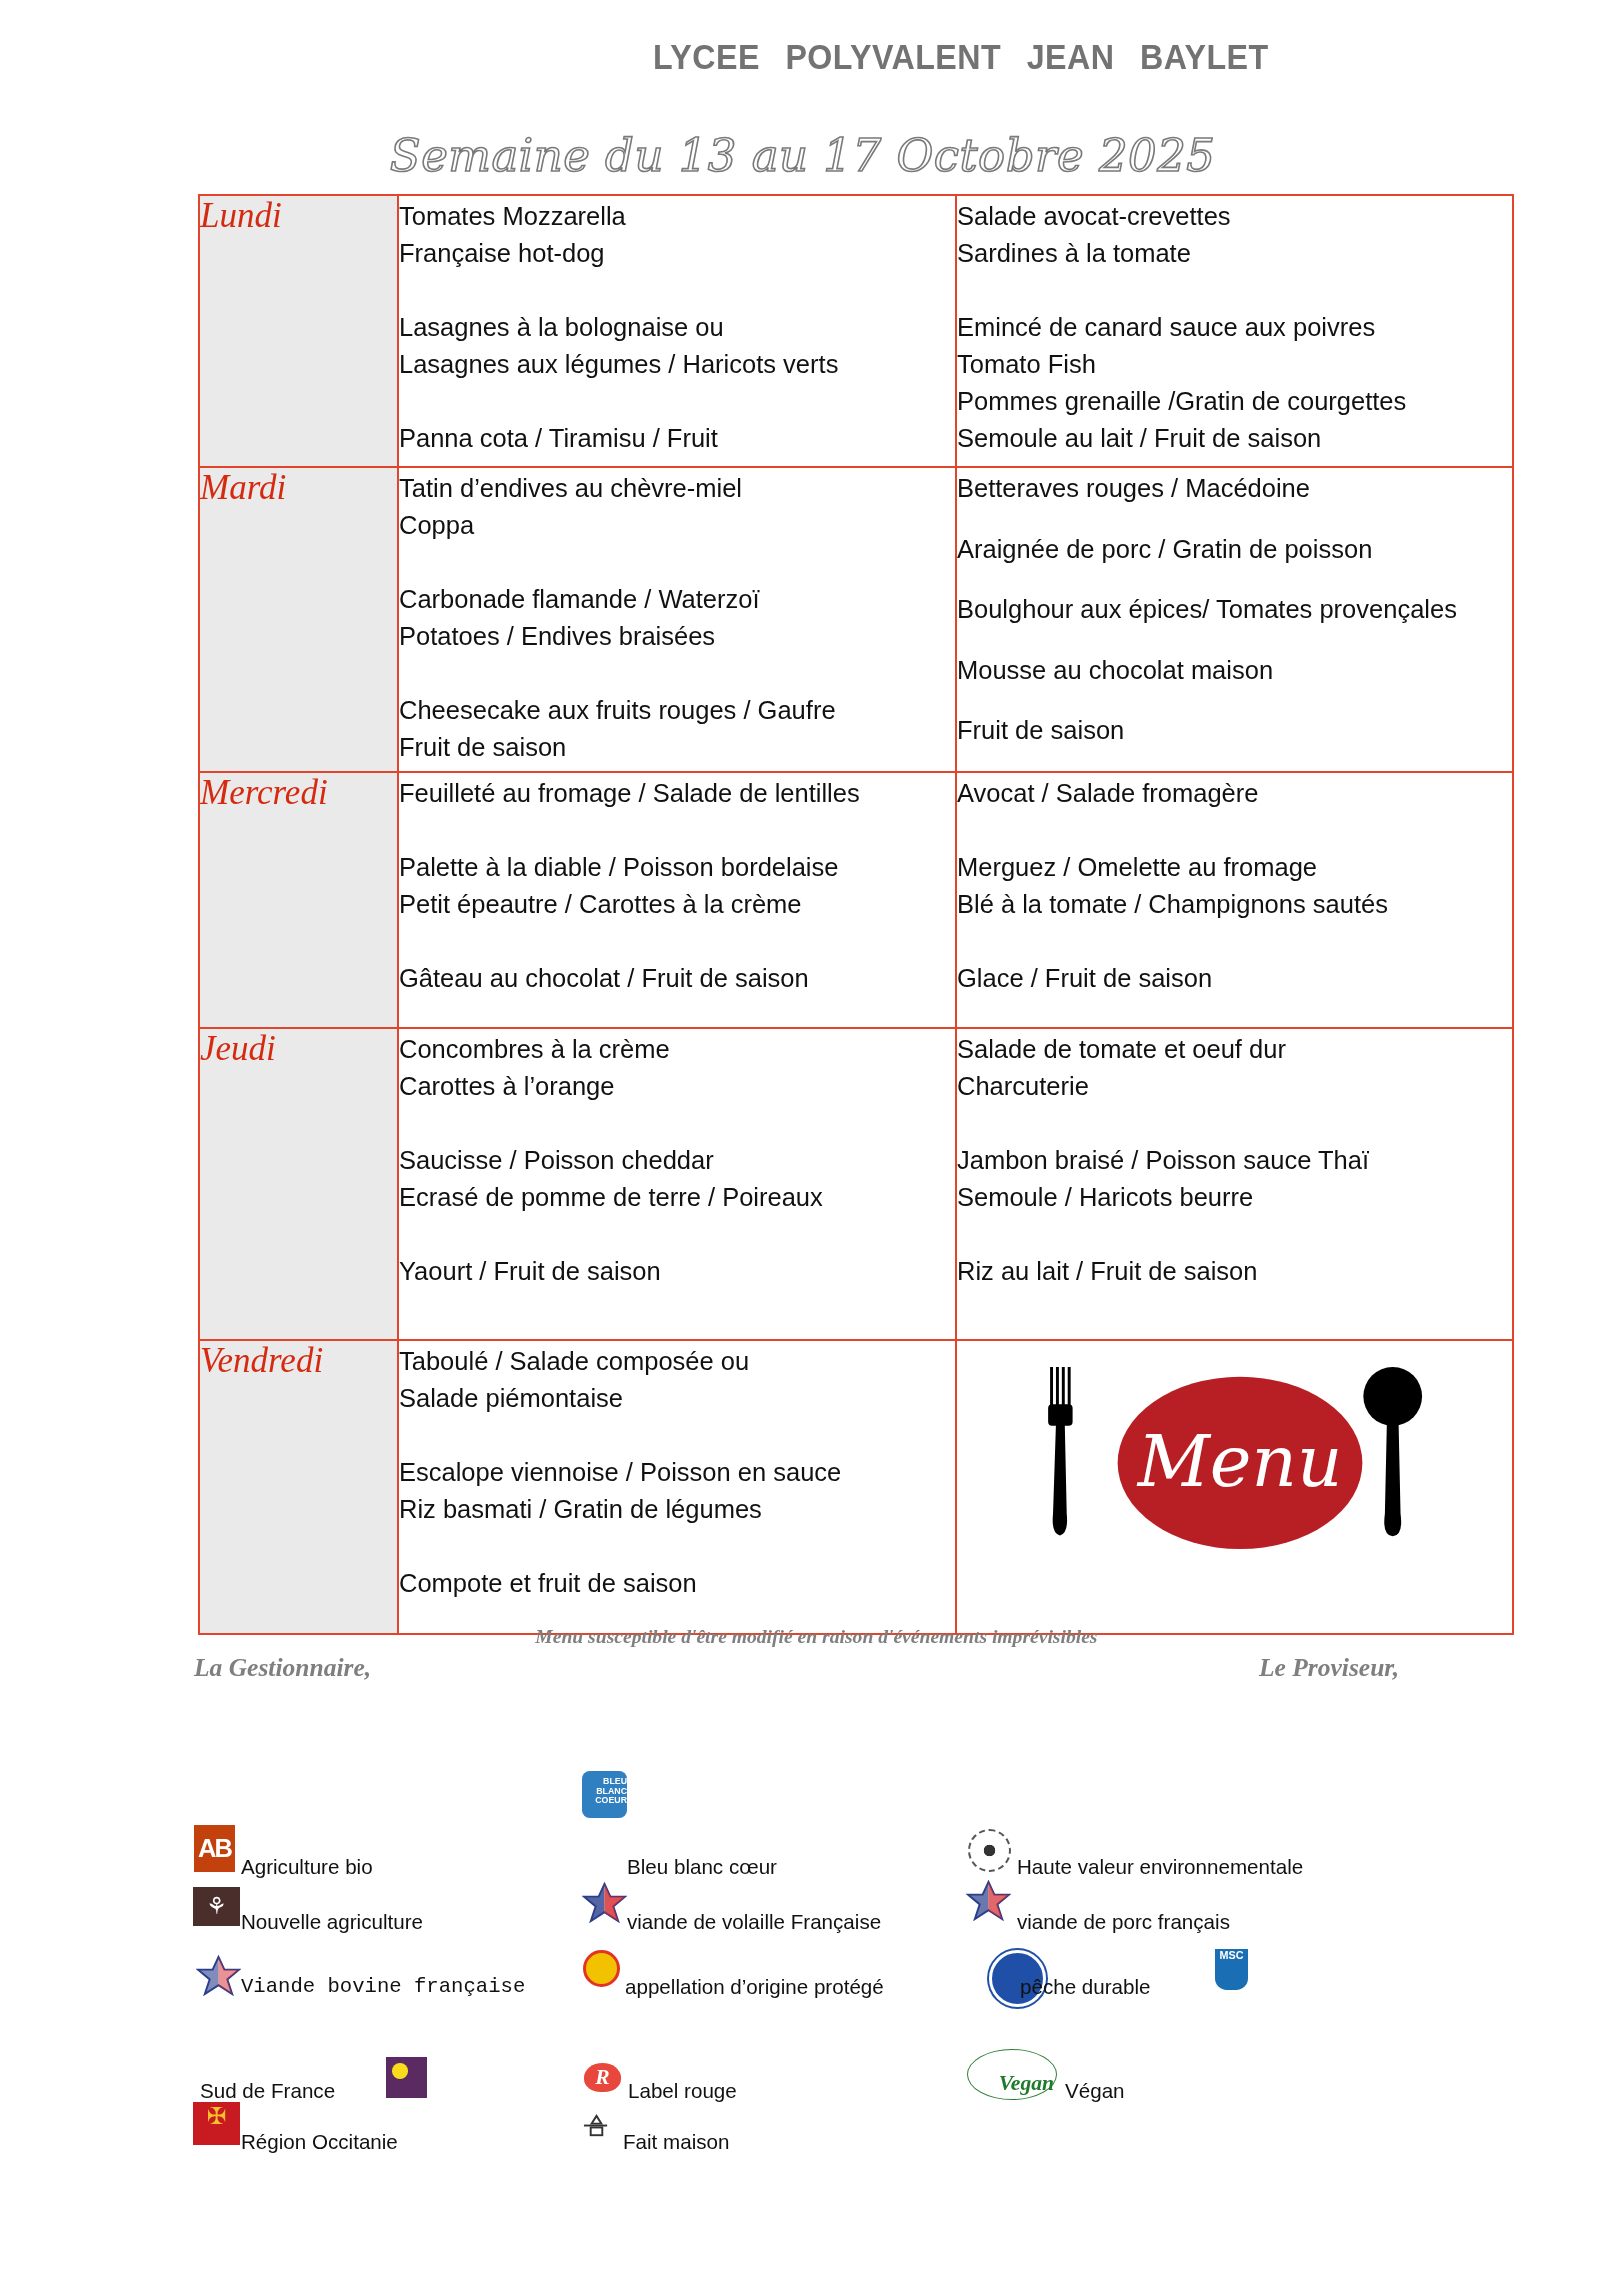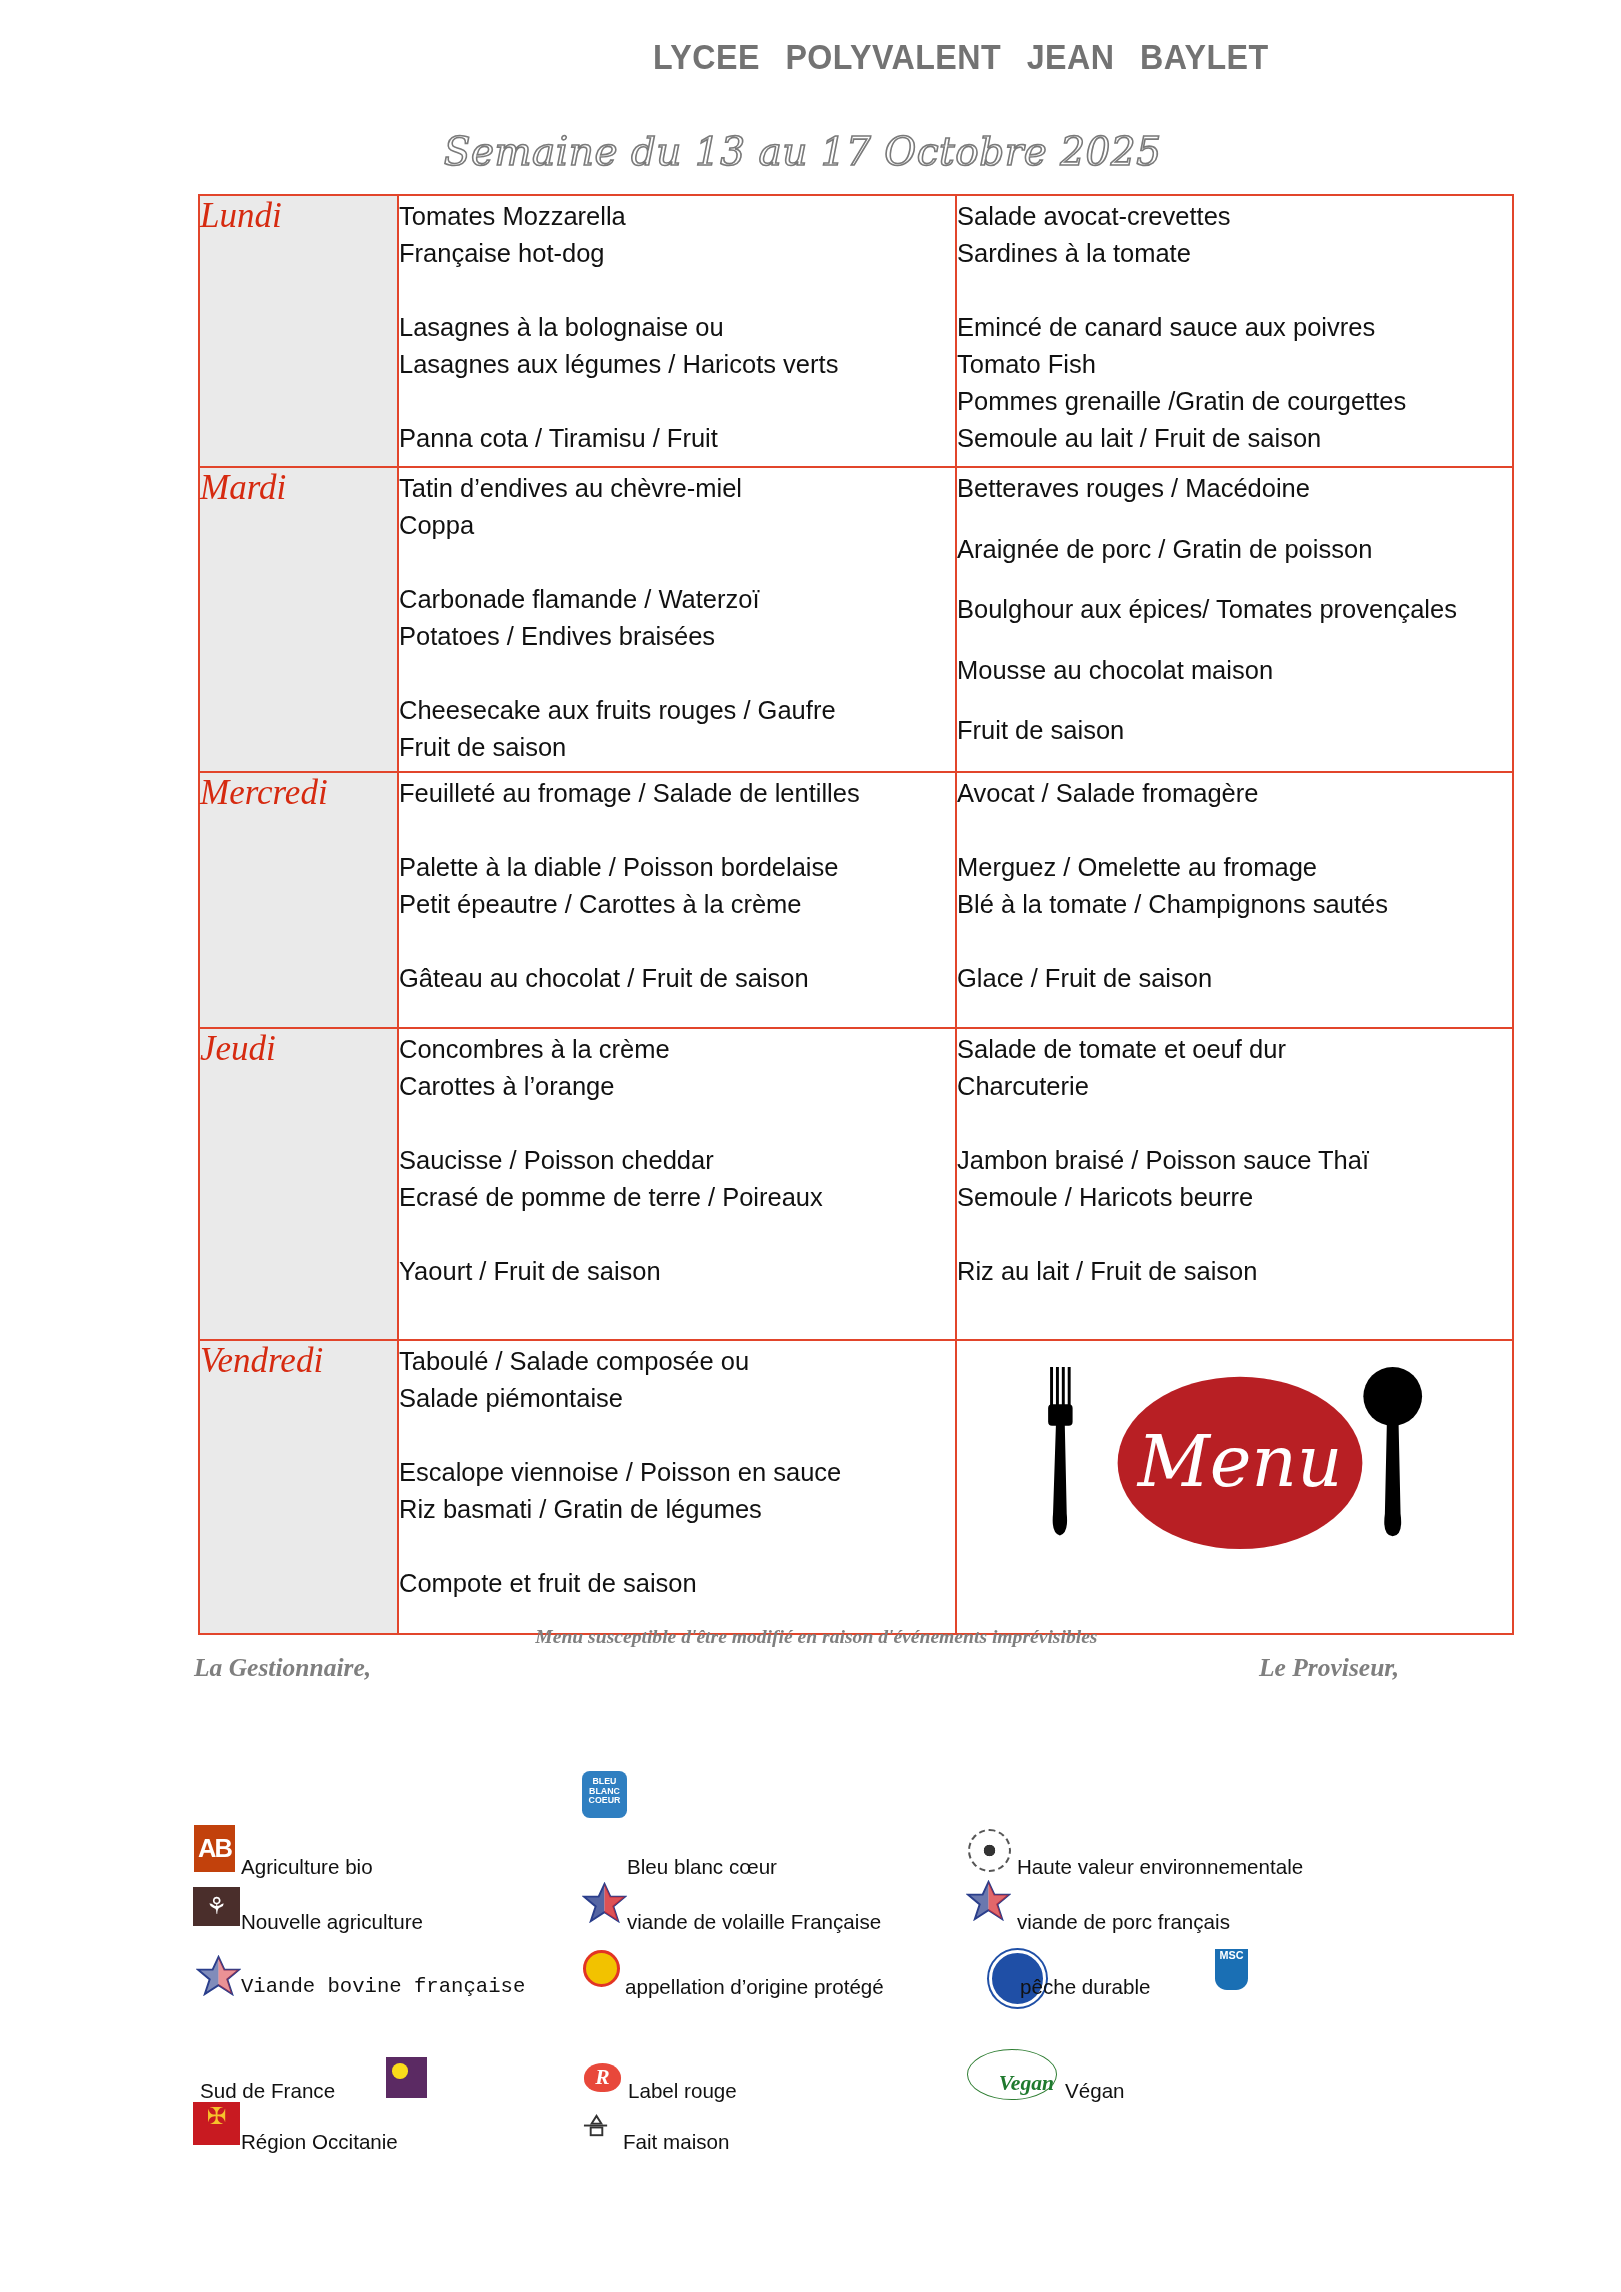--- a/index.html
+++ b/index.html
@@ -1,18 +1,18 @@
 <!DOCTYPE html>
 <html><head>
 <meta charset="utf-8">
 <style>
   html, body { margin: 0; padding: 0; background: #ffffff; }
   body { width: 1621px; height: 2293px; position: relative; overflow: hidden; font-family: "Liberation Sans", sans-serif; color: #000; }
   .school-title { position: absolute; left: 0; width: 1621px; top: 37px; text-align: center; padding-left: 306px; box-sizing: border-box; font-family: "Liberation Sans", sans-serif; font-weight: bold; font-size: 35px; color: #737373; letter-spacing: 0.5px; word-spacing: 17.6px; transform: scaleX(0.92); transform-origin: 931px 0; }
-  .week-title { position: absolute; left: 0; top: 129px; width: 1621px; text-align: center; padding-right: 3.9px; box-sizing: border-box; font-family: "DejaVu Serif", serif; font-style: italic; font-size: 39px; color: #ffffff; -webkit-text-stroke: 1.6px #7a7a7a; letter-spacing: 0.5px; transform: translateX(0px); }
+  .week-title { position: absolute; left: 0; top: 129px; width: 1621px; text-align: center; padding-right: 3.9px; box-sizing: border-box; font-family: "DejaVu Serif", serif; font-style: italic; font-size: 45px; color: #ffffff; -webkit-text-stroke: 1.6px #7a7a7a; letter-spacing: 0.5px; transform: translateX(0px); }
   .week-title span { display: inline-block; transform: translateX(-5.9px); }
 
   table.menu { position: absolute; left: 198px; top: 194px; width: 1313px; border-collapse: collapse; table-layout: fixed; }
   table.menu td { border: 2.5px solid #e2452b; padding: 0; vertical-align: top; text-align: left; }
   td.day { width: 197px; background: #eaeaea; vertical-align: middle; }
   td.lunch { width: 556px; }
   td.dinner { width: 555px; }
   .day-label { font-family: "Liberation Serif", serif; font-style: italic; font-size: 35px; color: #d62a10; }
   .meal { font-family: "Liberation Sans", sans-serif; font-size: 25.5px; line-height: 37px; color: #111; padding-top: 2px; }
   .meal .gap { height: 37px; }
@@ -220,21 +220,21 @@
 <div class="legend-item" style="left:200px; top:2079px;">Sud de France</div>
 <div class="logo sdf" style="left:386px; top:2057px;">
     <div class="sun"></div>
   </div>
 
 <div class="logo occ" style="left:193px; top:2102px;">
     <div class="cross">✠</div>
   </div>
 <div class="legend-item" style="left:241px; top:2130px;">Région Occitanie</div>
 
-<div class="logo bbc" style="left:582px; top:1771px;">BLEU BLANC COEUR</div>
+<div class="logo bbc" style="left:582px; top:1771px;text-align:right;">BLEU BLANC COEUR</div>
 <div class="legend-item" style="left:627px; top:1855px;">Bleu blanc cœur</div>
 
 <svg class="logo star" style="left:582px; top:1882px;" viewBox="0 0 46 42">
   <polygon points="23,2 29,15 44,15 32,25 37,40 23,31 9,40 14,25 2,15 17,15" fill="#fff" stroke="#2b3f8c" stroke-width="2"></polygon>
   <path d="M23 2 L17 15 L2 15 L14 25 L9 40 L23 31 Z" fill="#2b3f8c" opacity="0.8"></path>
   <path d="M23 2 L29 15 L44 15 L32 25 L37 40 L23 31 Z" fill="#d6262b" opacity="0.8"></path>
 </svg>
 <div class="legend-item" style="left:627px; top:1910px;">viande de volaille Française</div>
 
 <div class="logo aop" style="left:583px; top:1950px;"></div>

